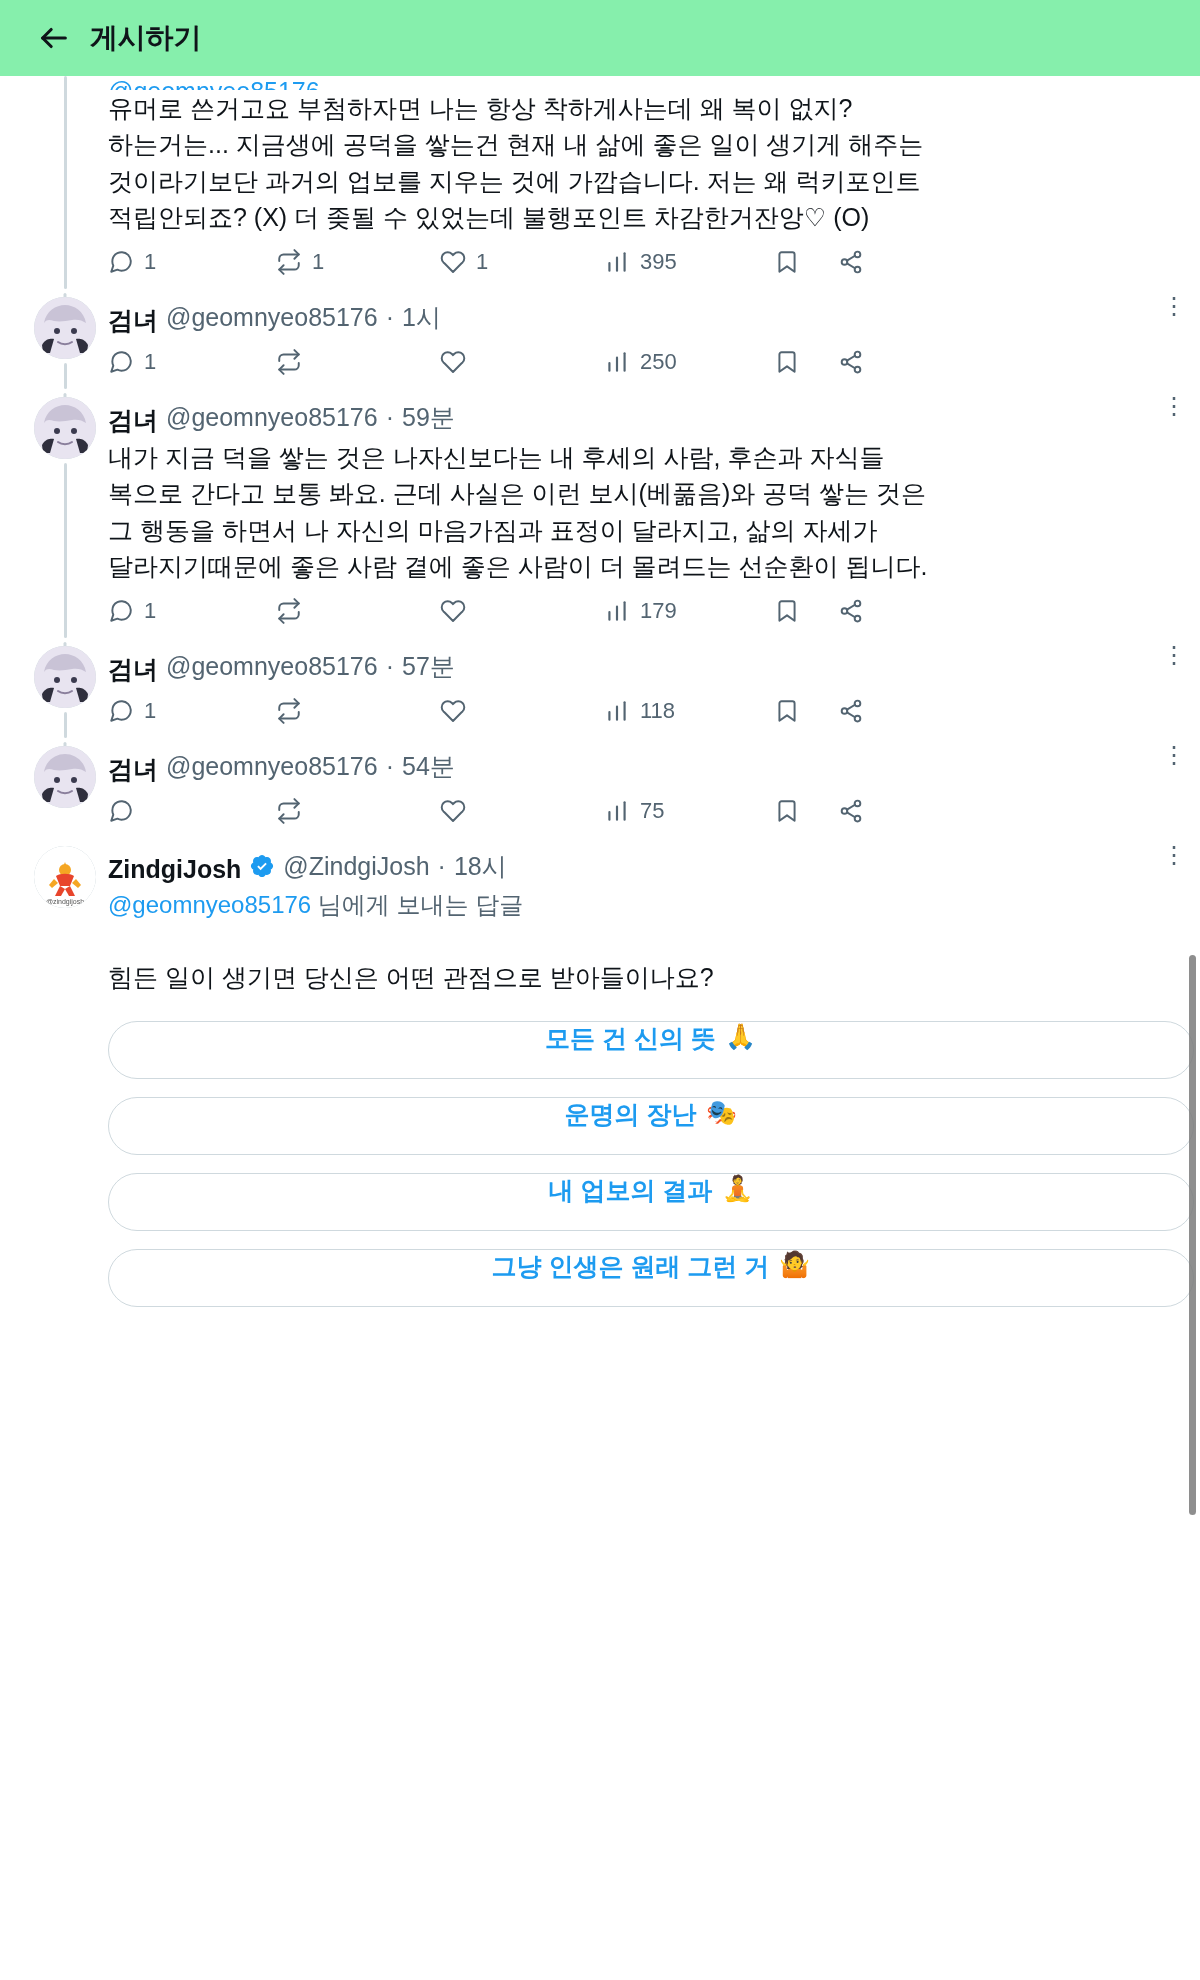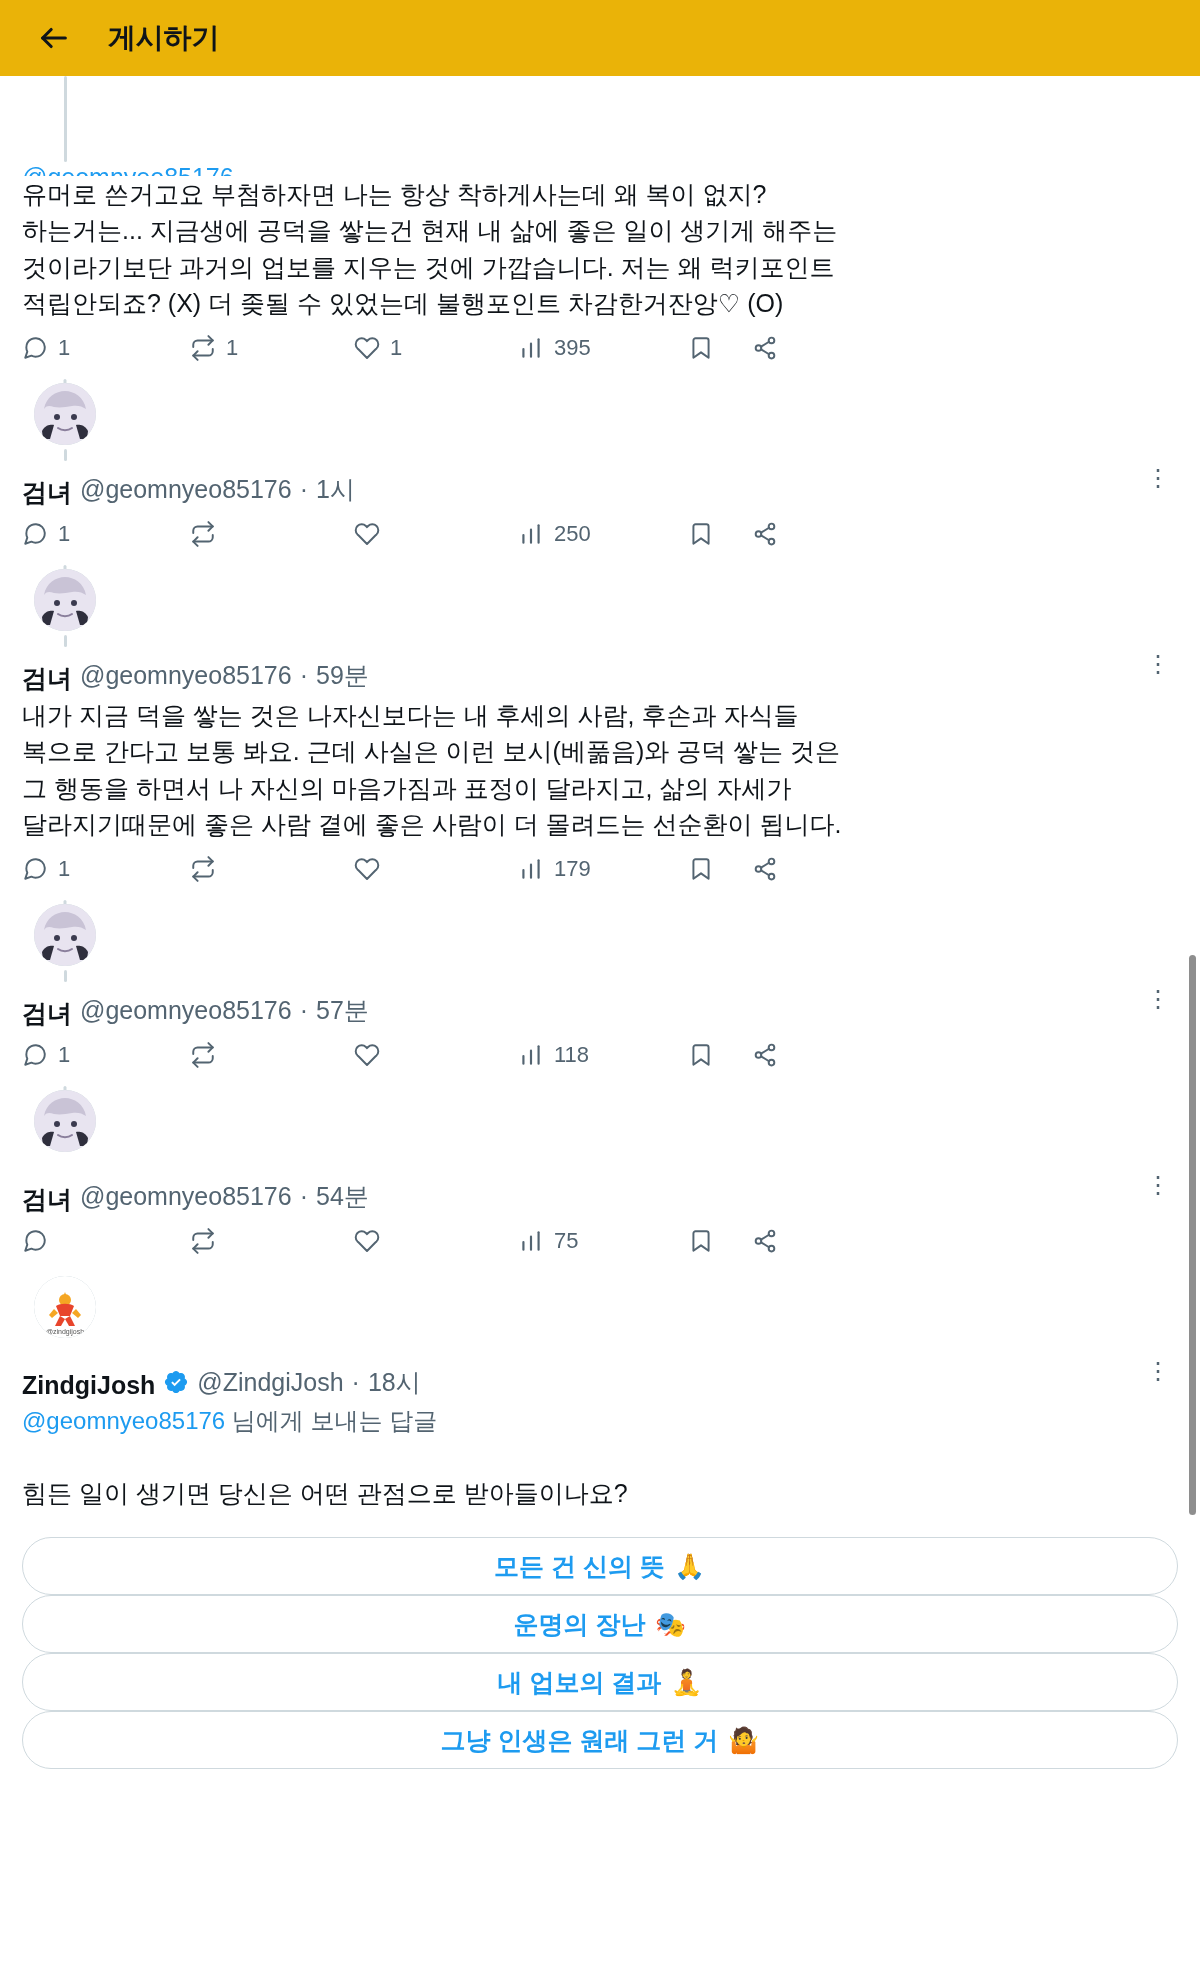--- a/index.html
+++ b/index.html
@@ -9,23 +9,23 @@
     font-family: "Liberation Sans", "DejaVu Sans", sans-serif;
     color: #0f1419;
   }
   body { width: 1200px; height: 1980px; overflow: hidden; position: relative; }
 
   
   .topbar {
     height: 76px;
     display: flex;
     align-items: center;
-    gap: 28px;
+    gap: 10px;
     padding: 7px 28px;
-    background: #eab308;
+    background: #86efac;
     position: relative;
     z-index: 5;
   }
   .back-btn {
     width: 52px; height: 52px;
     display: flex; align-items: center; justify-content: center;
     border-radius: 50%;
     cursor: pointer;
   }
   .back-btn svg { display: block; }
@@ -34,22 +34,21 @@
     font-weight: bold;
     letter-spacing: -0.2px;
   }
 
   
   .thread { position: relative; }
 
   .tweet {
     position: relative;
     display: flex;
-    padding: 0 22px 0 22px;
-    flex-direction: column;
+    padding: 0 6px 0 22px;
   }
   .gutter {
     width: 86px;
     flex: 0 0 86px;
     position: relative;
     display: flex;
     flex-direction: column;
     align-items: center;
   }
   .avatar {
@@ -139,26 +138,26 @@
   .action svg { display: block; }
   .cnt { line-height: 1; }
 
   
   .qr-list { margin-top: 26px; }
   .qr {
     border: 1px solid #cfd9de;
     border-radius: 999px;
     height: 58px;
     display: flex;
-    align-items: center;
     justify-content: center;
     gap: 10px;
     font-size: 25px;
     color: #1d9bf0;
     font-weight: bold;
+    margin-bottom: 18px;
     cursor: pointer;
     background: #fff;
   }
   .qr .emoji { font-weight: normal; }
 
   .q-gap { height: 34px; }
 
   
   .scrollbar {
     position: absolute;

